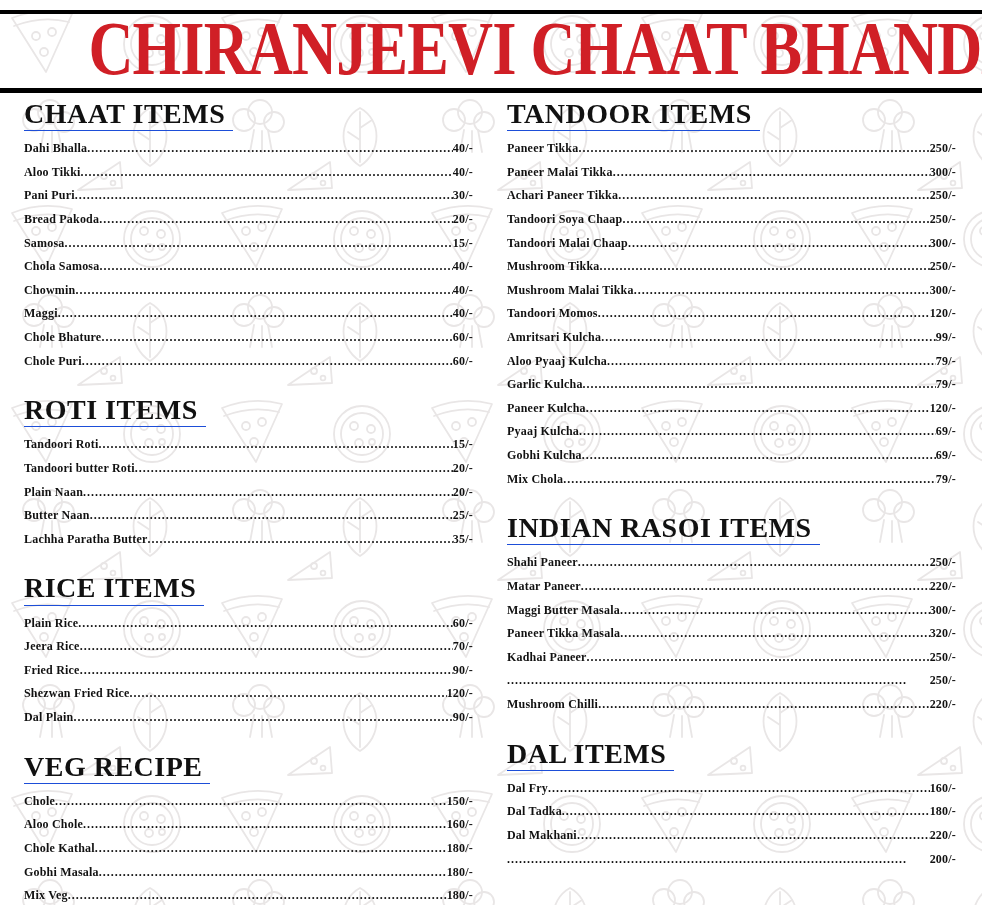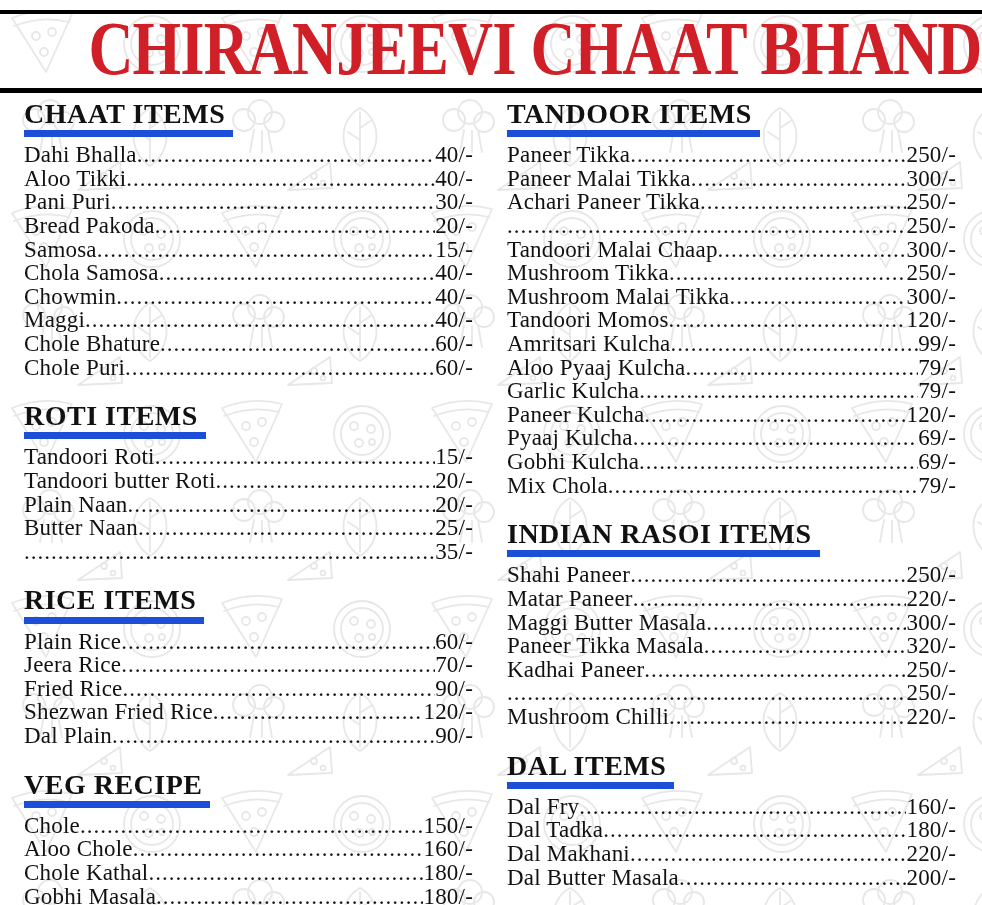--- a/index.html
+++ b/index.html
@@ -26,26 +26,26 @@
     display:grid;grid-template-columns:1fr 1fr;column-gap:34px;
     padding:2px 26px 0 24px;
   }
   .column{min-width:0;}
   section{display:block;}
   h2.sec-heading{
     display:inline-block;
     font-size:28px;font-weight:bold;line-height:1.08;
     letter-spacing:0.5px;
     margin:22px 0 6px 0;padding:0 8px 1px 0;
-    border-bottom:7px solid #1d4ed8;
+    border-bottom:1px solid #1d4ed8;
   }
   section:first-child h2.sec-heading{margin-top:4px;}
   .row{
     display:flex;align-items:baseline;
-    font-size:23px;font-weight:normal;line-height:23.6px;
+    font-size:12px;font-weight:bold;line-height:23.6px;
     letter-spacing:0.2px;white-space:nowrap;
   }
   .nm{flex:0 0 auto;}
   .dots{flex:1 1 auto;overflow:hidden;min-width:8px;}
   .dots::after{
     content:"....................................................................................................";
     letter-spacing:1px;
   }
   .pr{flex:0 0 auto;}
 </style>
@@ -156,20 +156,21 @@
             <span class="pr">20/-</span>
           </div><div class="row">
             <span class="nm">Plain Naan</span>
             <span class="dots"></span>
             <span class="pr">20/-</span>
           </div><div class="row">
             <span class="nm">Butter Naan</span>
             <span class="dots"></span>
             <span class="pr">25/-</span>
           </div><div class="row">
+            <span class="nm">Lachha Paratha Butter</span>
             <span class="dots"></span>
             <span class="pr">35/-</span>
           </div></section>
         <section><h2 class="sec-heading">RICE ITEMS</h2><div class="row">
             <span class="nm">Plain Rice</span>
             <span class="dots"></span>
             <span class="pr">60/-</span>
           </div><div class="row">
             <span class="nm">Jeera Rice</span>
             <span class="dots"></span>
@@ -220,20 +221,21 @@
             <span class="pr">250/-</span>
           </div><div class="row">
             <span class="nm">Paneer Malai Tikka</span>
             <span class="dots"></span>
             <span class="pr">300/-</span>
           </div><div class="row">
             <span class="nm">Achari Paneer Tikka</span>
             <span class="dots"></span>
             <span class="pr">250/-</span>
           </div><div class="row">
+            <span class="nm">Tandoori Soya Chaap</span>
             <span class="dots"></span>
             <span class="pr">250/-</span>
           </div><div class="row">
             <span class="nm">Tandoori Malai Chaap</span>
             <span class="dots"></span>
             <span class="pr">300/-</span>
           </div><div class="row">
             <span class="nm">Mushroom Tikka</span>
             <span class="dots"></span>
             <span class="pr">250/-</span>
@@ -309,20 +311,19 @@
             <span class="pr">160/-</span>
           </div><div class="row">
             <span class="nm">Dal Tadka</span>
             <span class="dots"></span>
             <span class="pr">180/-</span>
           </div><div class="row">
             <span class="nm">Dal Makhani</span>
             <span class="dots"></span>
             <span class="pr">220/-</span>
           </div><div class="row">
-            <span class="nm">Dal Butter Masala</span>
             <span class="dots"></span>
             <span class="pr">200/-</span>
           </div></section>
       </div>
   </div>
 
 </div>
 
 </body></html>

